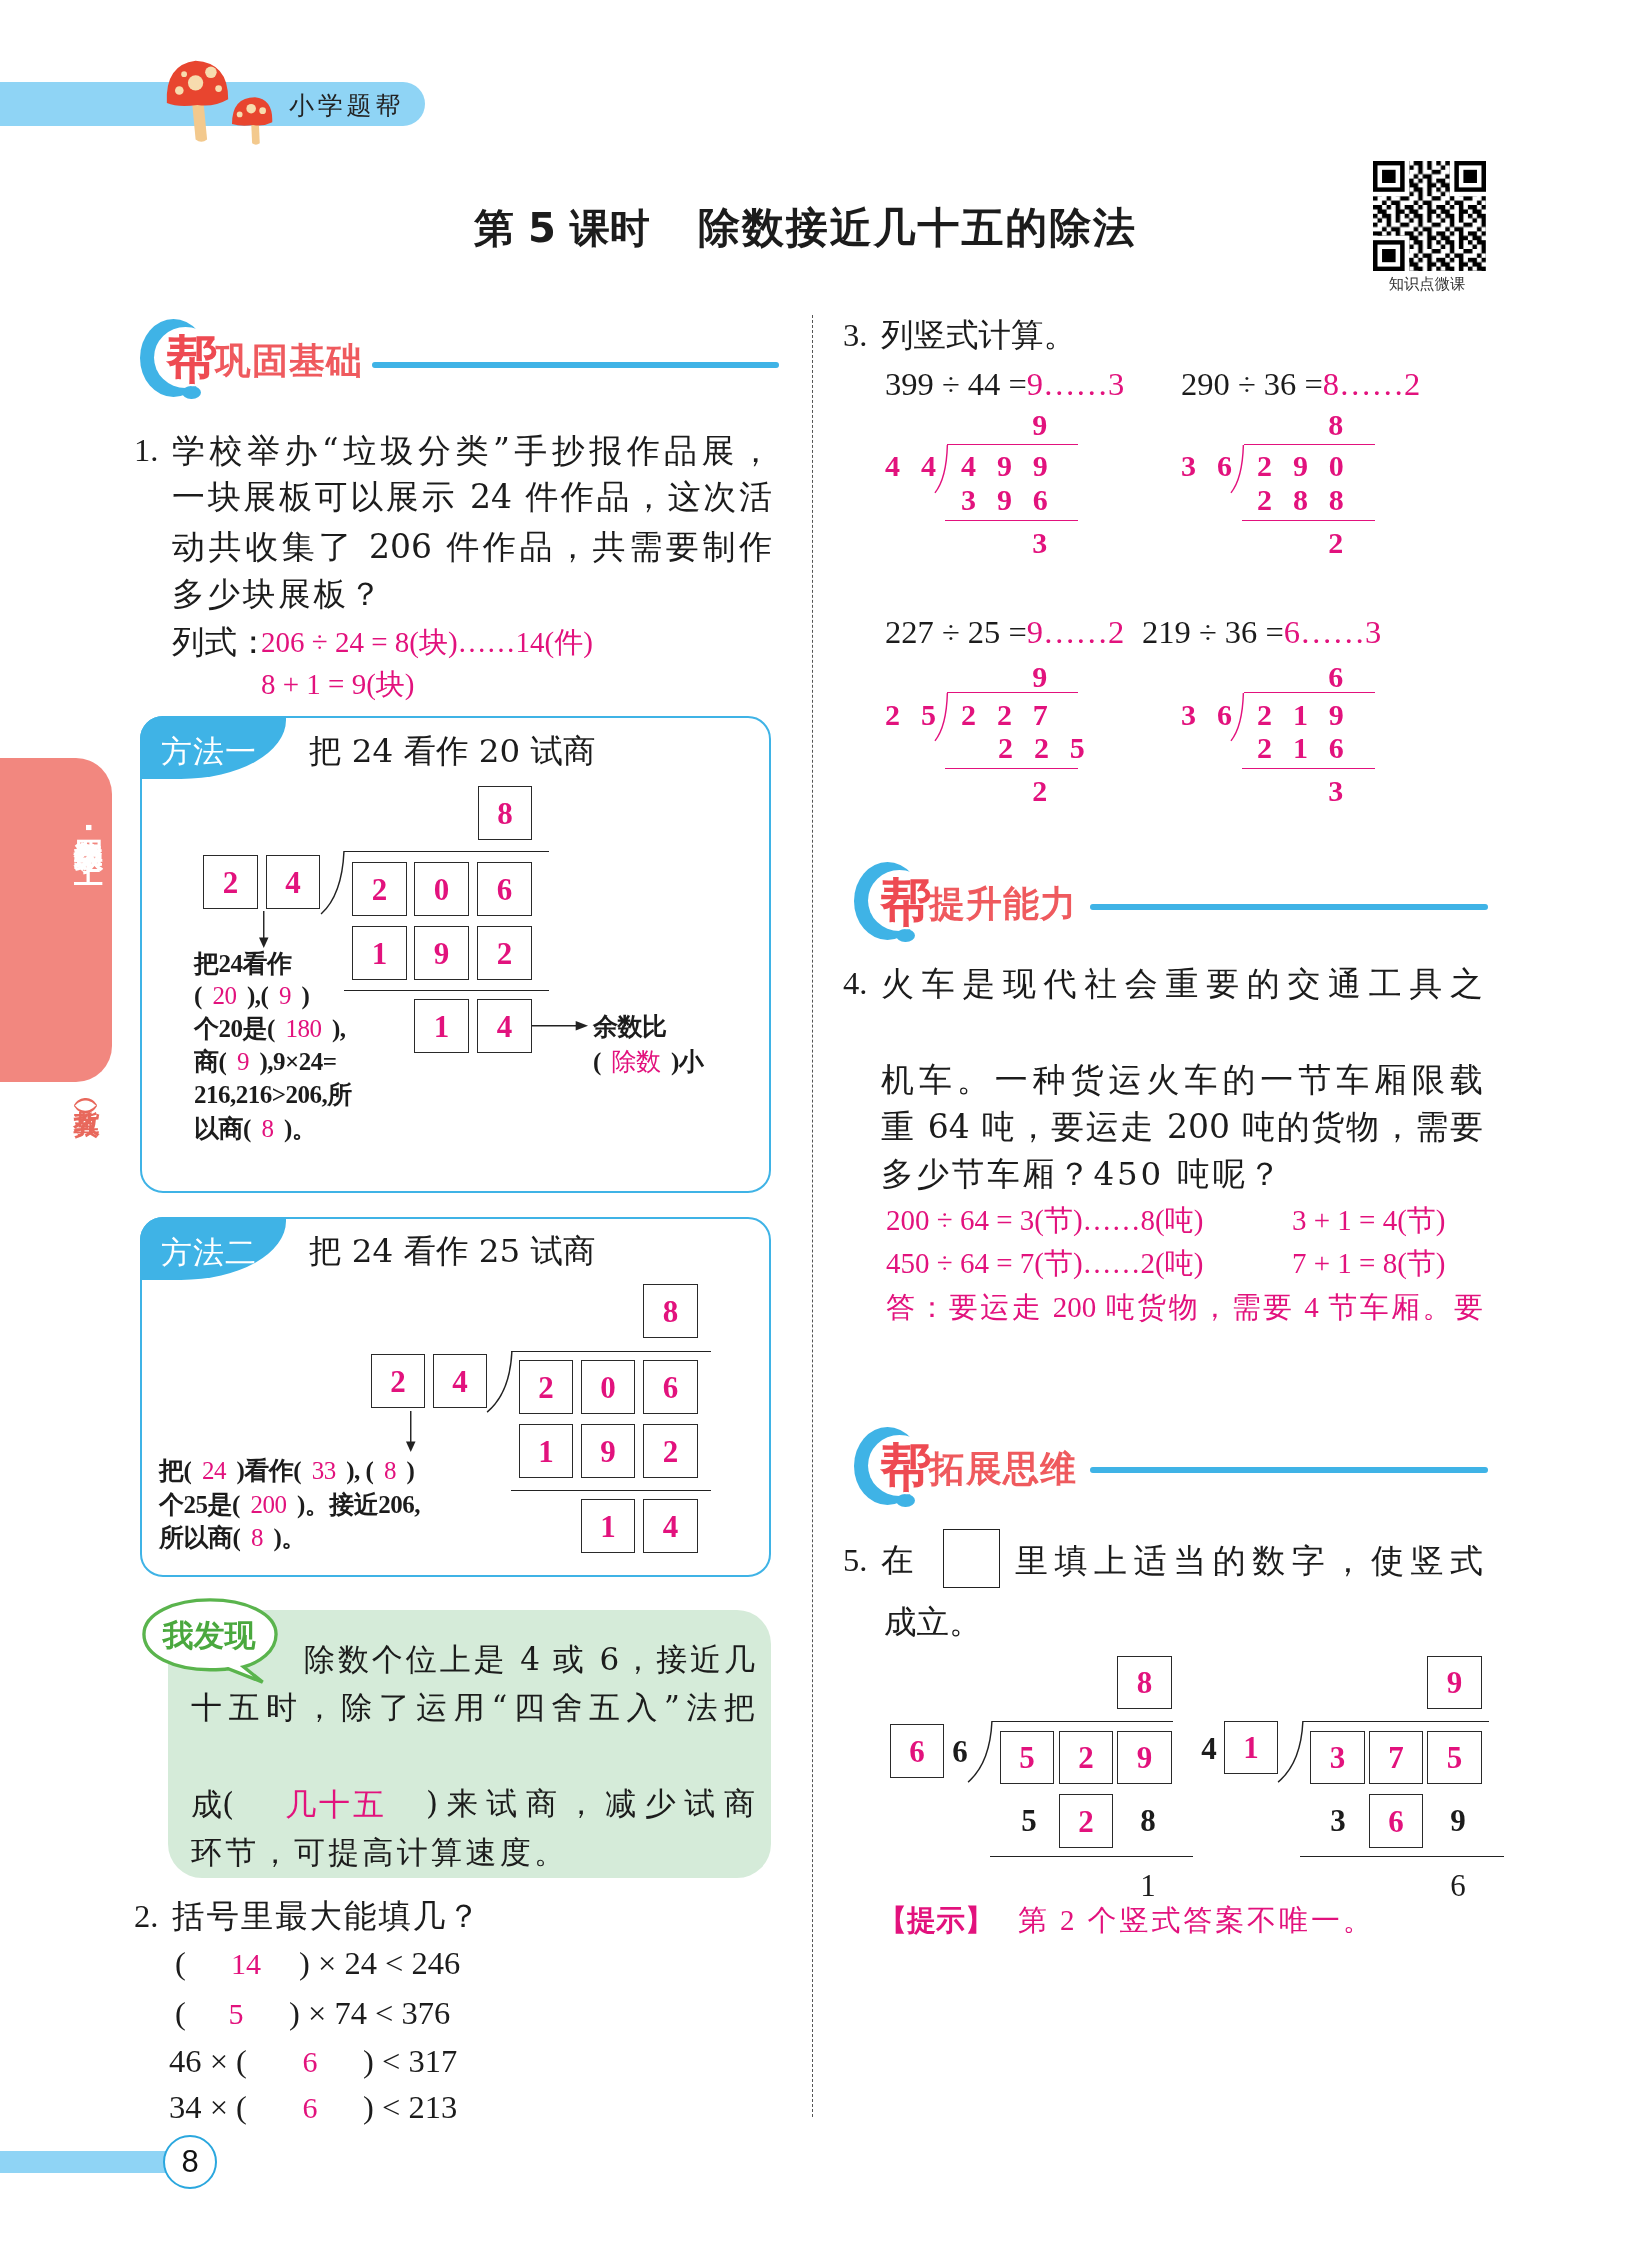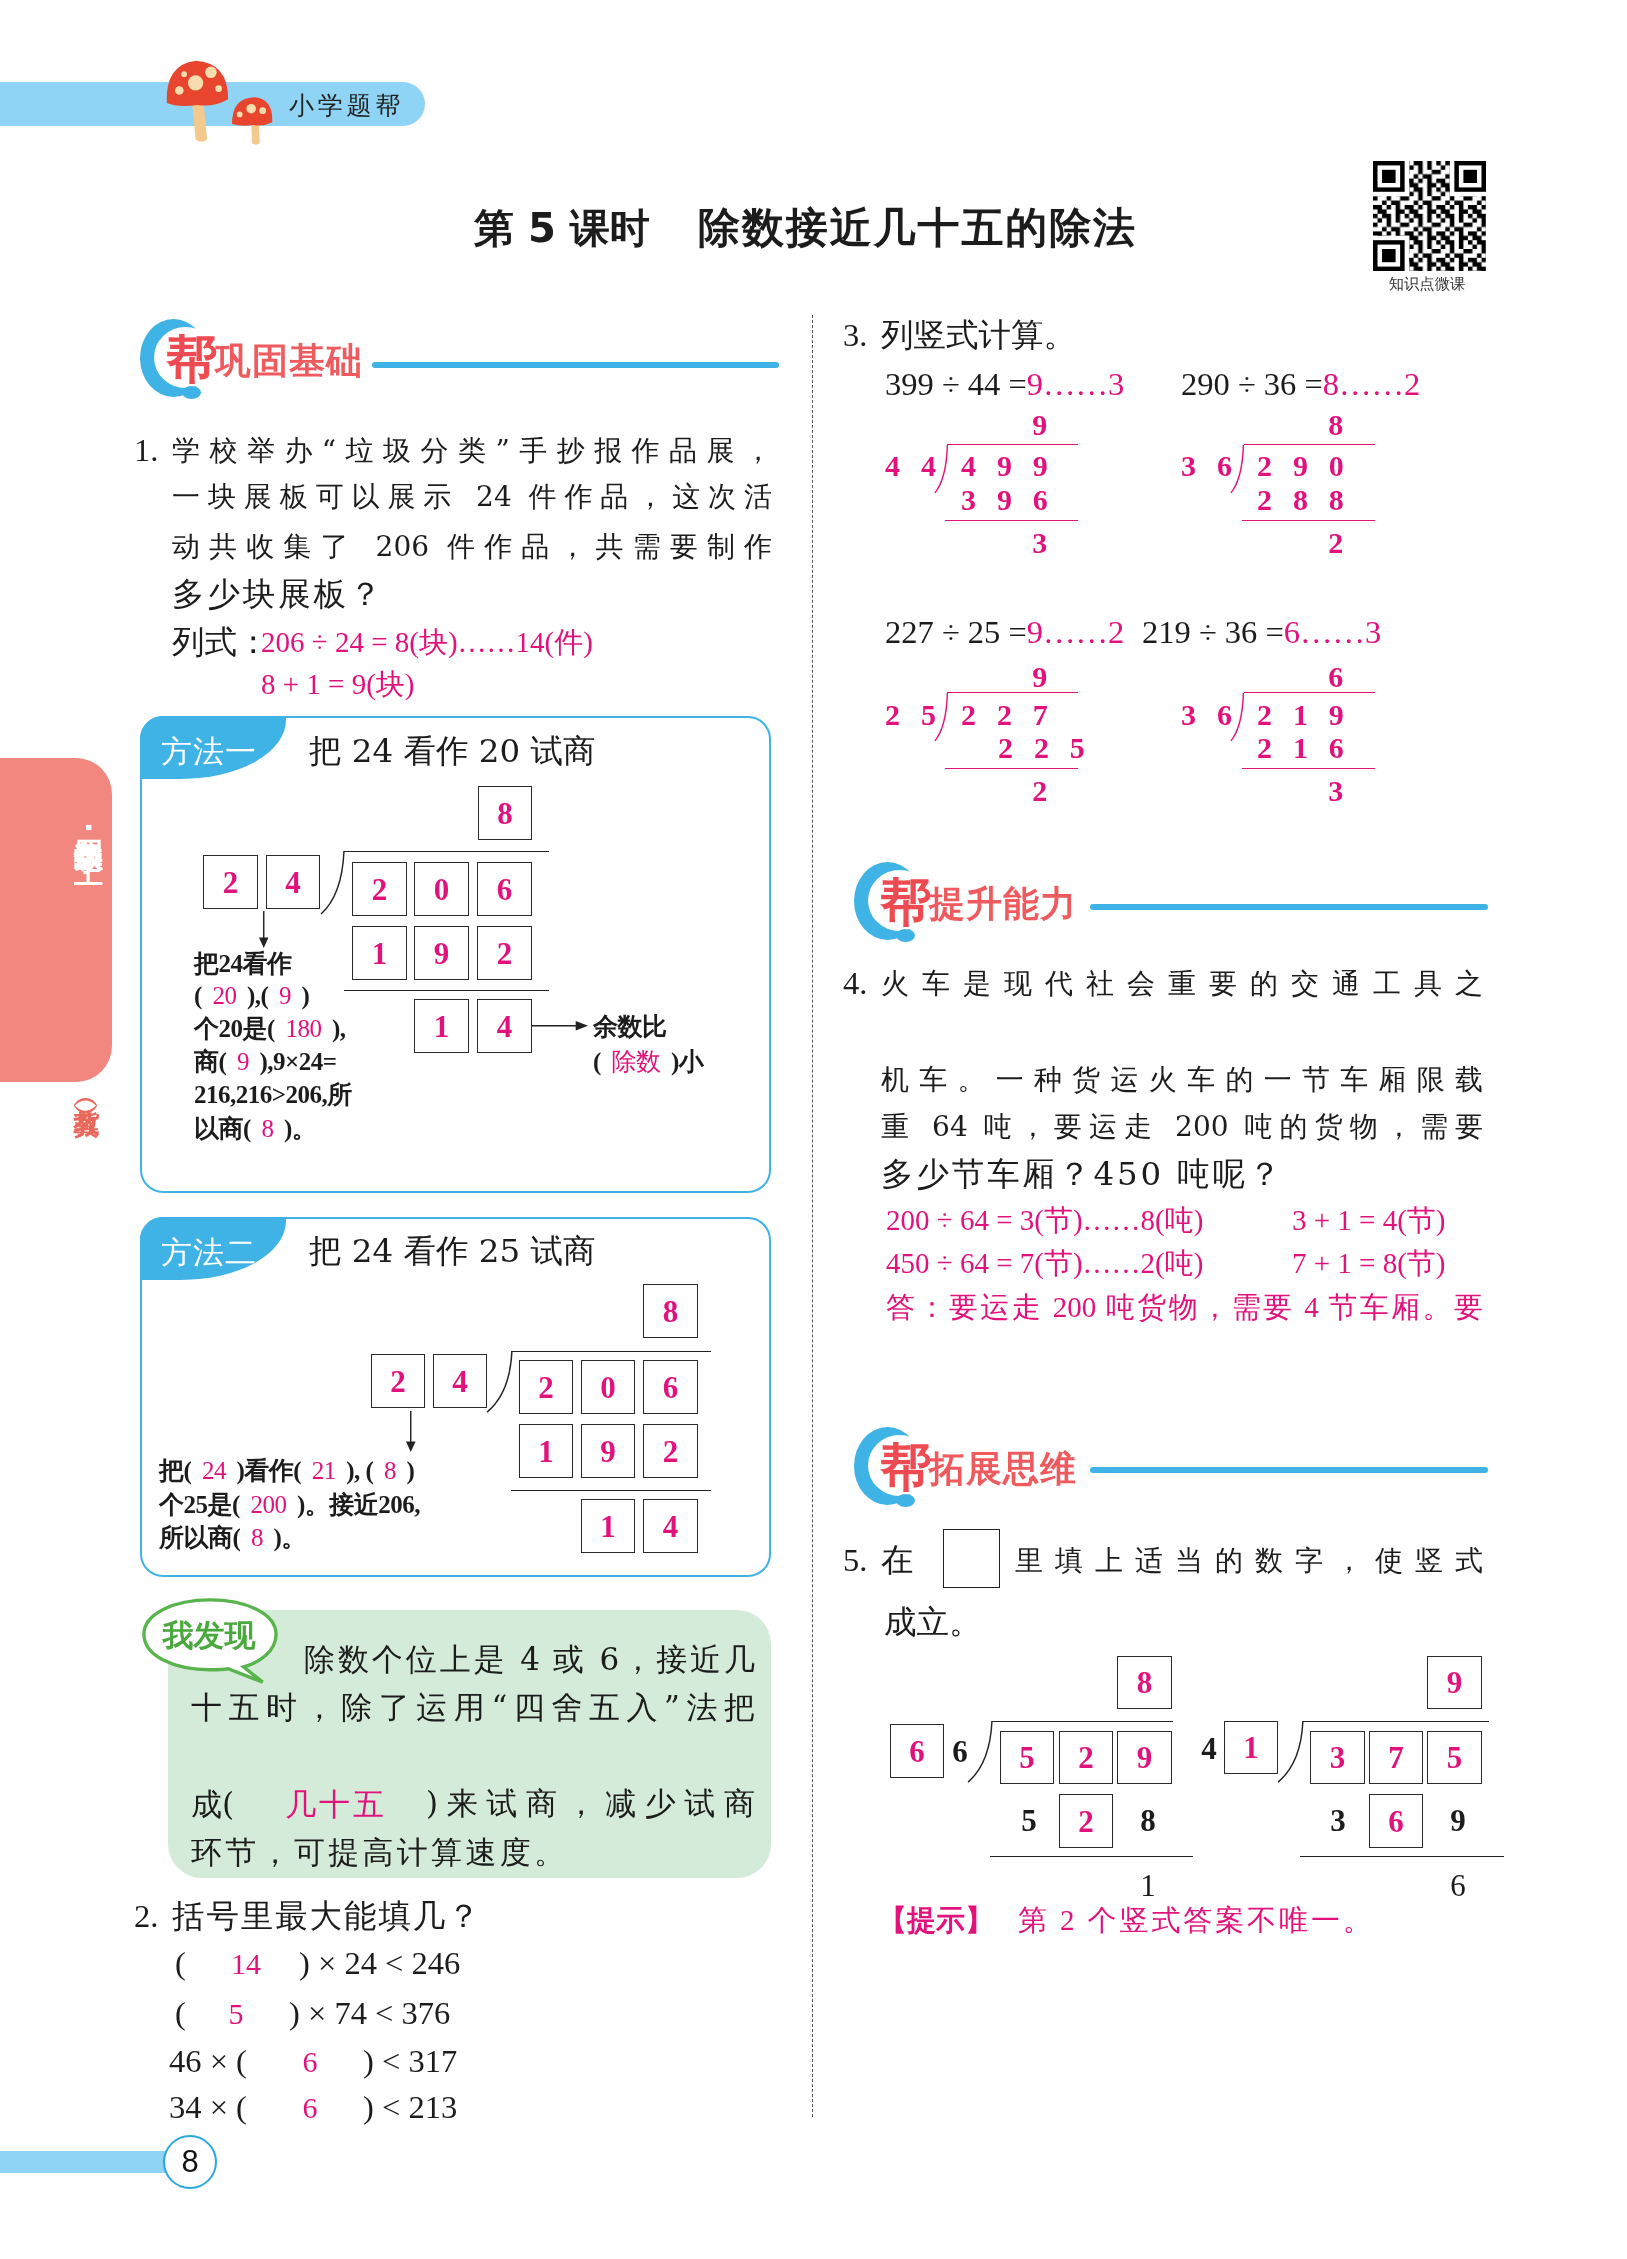--- a/index.html
+++ b/index.html
@@ -2,21 +2,21 @@
 <html style="--ans: #e2127d; --blue: #3fb3e6; --band: #8fd4f5; --coral: #ef5a5e; --tab: #f2877f; --green-bg: #d5ebd9; --green: #5ab44d;"><head>
 <meta charset="utf-8">
 <style>
 :root{--ans:#e2127d;--blue:#3fb3e6;--band:#8fd4f5;--coral:#ef5a5e;--tab:#f2877f;--green-bg:#d5ebd9;--green:#5ab44d;}
 *{box-sizing:border-box}
 html,body{margin:0;padding:0;background:#fff}
 #page{position:relative;width:1628px;height:2260px;overflow:hidden;background:#fff;color:#1c1c1c;font-family:"DejaVu Serif","Liberation Serif",serif}
 .a{position:absolute}
 .cc{position:absolute;transform:translate(-50%,-50%);white-space:nowrap;line-height:1}
 .lc{position:absolute;transform:translateY(-50%);white-space:nowrap;line-height:1.1}
-.jl{position:absolute;transform:translateY(-50%);text-align:justify;text-align-last:justify;line-height:1.2;font-size:28px}
+.jl{position:absolute;transform:translateY(-50%);text-align:justify;text-align-last:justify;line-height:1.2;font-size:33px}
 .txt{font-size:32.5px}
 .num{font-family:"Liberation Serif",serif}
 .ans{color:var(--ans)}
 .ansline{font-size:29px;color:var(--ans);font-family:"Liberation Serif","DejaVu Serif",serif}
 .bx{position:absolute;border:1.4px solid #2a2a2a;background:#fff;display:flex;align-items:center;justify-content:center;font:bold 31px "Liberation Serif",serif;color:var(--ans);line-height:1}
 .hl{position:absolute;height:0;border-top:1.4px solid #222}
 .hl.m{border-top-color:var(--ans)}
 .vd{font:bold 30px "Liberation Serif",serif;color:var(--ans);letter-spacing:6.7px}
 .bk{font:bold 31px "Liberation Serif",serif;color:#1c1c1c}
 .ex{font:bold 25px "Liberation Serif","DejaVu Serif",serif;letter-spacing:-0.5px}
@@ -181,21 +181,21 @@
   <div class="bx" style="left:581px;top:1424px;width:54px;height:54px">9</div>
   <div class="bx" style="left:643px;top:1424px;width:55px;height:54px">2</div>
   <div class="hl" style="left:511px;top:1490px;width:200px"></div>
   <div class="bx" style="left:581px;top:1499px;width:54px;height:54px">1</div>
   <div class="bx" style="left:643px;top:1499px;width:55px;height:54px">4</div>
   <svg class="a" style="left:405px;top:1411px" width="11.5" height="42" viewBox="0 0 12 44">
       <line x1="6" y1="0" x2="6" y2="34" stroke="#222" stroke-width="1.5"></line>
       <polygon points="1,32 11,32 6,43" fill="#222"></polygon>
     </svg>
 
-  <div class="lc ex" style="left:159px;top:1470px"><span>把( </span><span class="ans">24</span><span> )看作( </span><span class="ans">21</span><span> ), ( </span><span class="ans">8</span><span> )</span></div>
+  <div class="lc ex" style="left:159px;top:1470px"><span>把( </span><span class="ans">24</span><span> )看作( </span><span class="ans">33</span><span> ), ( </span><span class="ans">8</span><span> )</span></div>
   <div class="lc ex" style="left:159px;top:1504px"><span>个25是( </span><span class="ans">200</span><span> )。接近206,</span></div>
   <div class="lc ex" style="left:159px;top:1537px"><span>所以商( </span><span class="ans">8</span><span> )。</span></div>
 
   <div class="disc"></div>
   <svg class="a" style="left:140px;top:1596px" width="140" height="90" viewBox="0 0 146 94">
       <path d="M73,4 C110,4 142,18 142,40 C142,58 124,70 108,74 L128,90 L92,76 C86,77 80,77 73,77 C36,77 4,63 4,40 C4,18 36,4 73,4 Z" fill="#fff" stroke="#5ab44d" stroke-width="3.5"></path>
     </svg>
   <div class="cc" style="left:209px;top:1636px;font:bold 31px 'DejaVu Sans',sans-serif;color:#4aa83e">我发现</div>
   <div class="jl disc-text" style="left:304px;top:1660px;width:451px;font-size:31px">除数个位上是 4 或 6，接近几</div>
   <div class="jl disc-text" style="left:191px;top:1708px;width:564px;font-size:31px">十五时，除了运用“四舍五入”法把</div>

